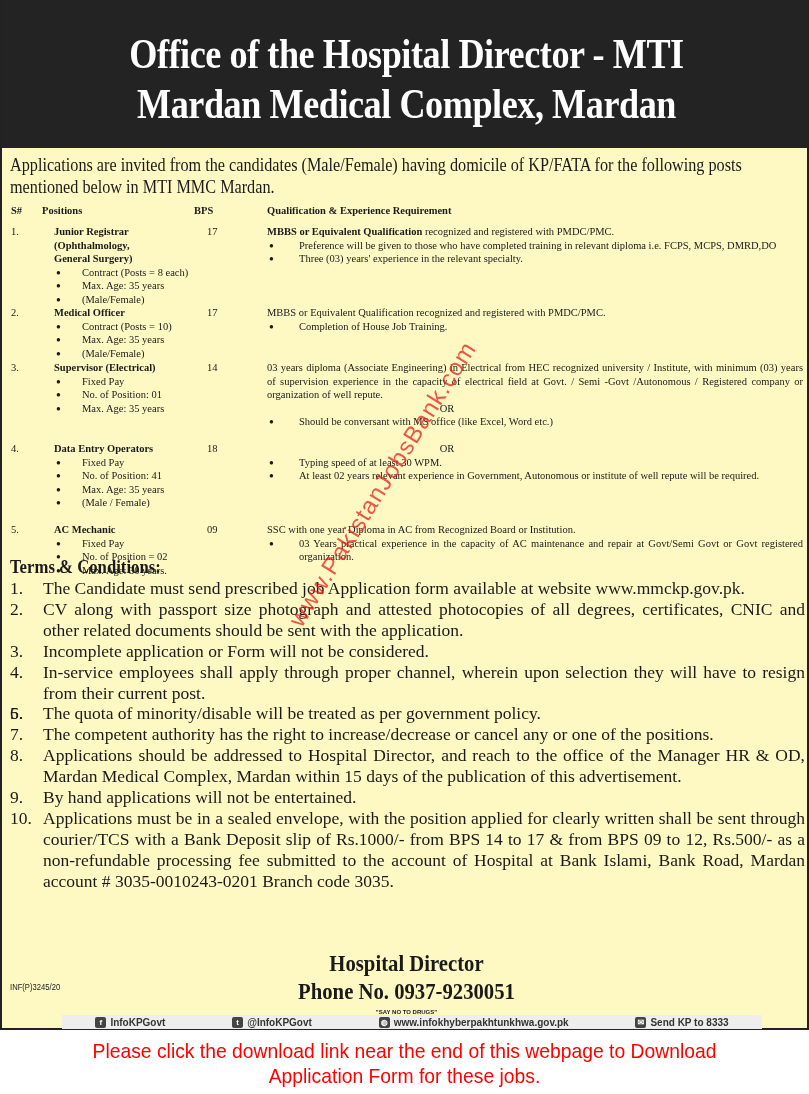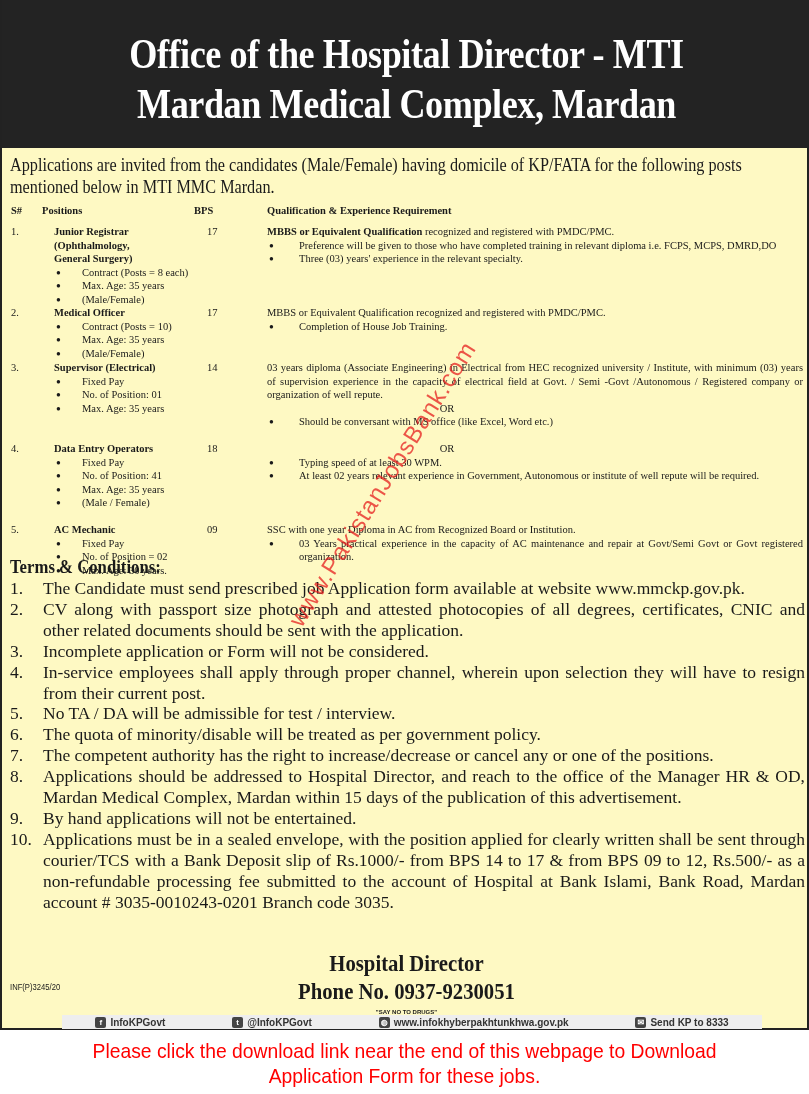--- a/index.html
+++ b/index.html
@@ -167,21 +167,21 @@
     </div>
   </div>
 
   <div class="terms-title">Terms &amp; Conditions:</div>
   <div class="terms">
     <ol>
       <li><span class="num">1.</span><span>The Candidate must send prescribed job Application form available at website www.mmckp.gov.pk.</span></li>
       <li><span class="num">2.</span><span>CV along with passport size photograph and attested photocopies of all degrees, certificates, CNIC and other related documents should be sent with the application.</span></li>
       <li><span class="num">3.</span><span>Incomplete application or Form will not be considered.</span></li>
       <li><span class="num">4.</span><span>In-service employees shall apply through proper channel, wherein upon selection they will have to resign from their current post.</span></li>
-      <li><span class="num">5.</span><span>No TA / DA will be admissible for test / interview.</span></li>
+      <li><span class="num">5.</span></li>
       <li><span class="num">6.</span><span>The quota of minority/disable will be treated as per government policy.</span></li>
       <li><span class="num">7.</span><span>The competent authority has the right to increase/decrease or cancel any or one of the positions.</span></li>
       <li><span class="num">8.</span><span>Applications should be addressed to Hospital Director, and reach to the office of the Manager HR &amp; OD, Mardan Medical Complex, Mardan within 15 days of the publication of this   advertisement.</span></li>
       <li><span class="num">9.</span><span>By hand applications will not be entertained.</span></li>
       <li><span class="num">10.</span><span>Applications must be in a sealed envelope, with the position applied for clearly written shall be sent through courier/TCS with a Bank Deposit slip of Rs.1000/- from BPS 14 to 17 &amp; from BPS 09 to 12, Rs.500/- as a non-refundable processing fee submitted to the account of Hospital at Bank Islami, Bank Road, Mardan account # 3035-0010243-0201 Branch code 3035.</span></li>
     </ol>
   </div>
 
   <div class="sig sig1">Hospital Director</div>
   <div class="sig sig2">Phone No. 0937-9230051</div>

